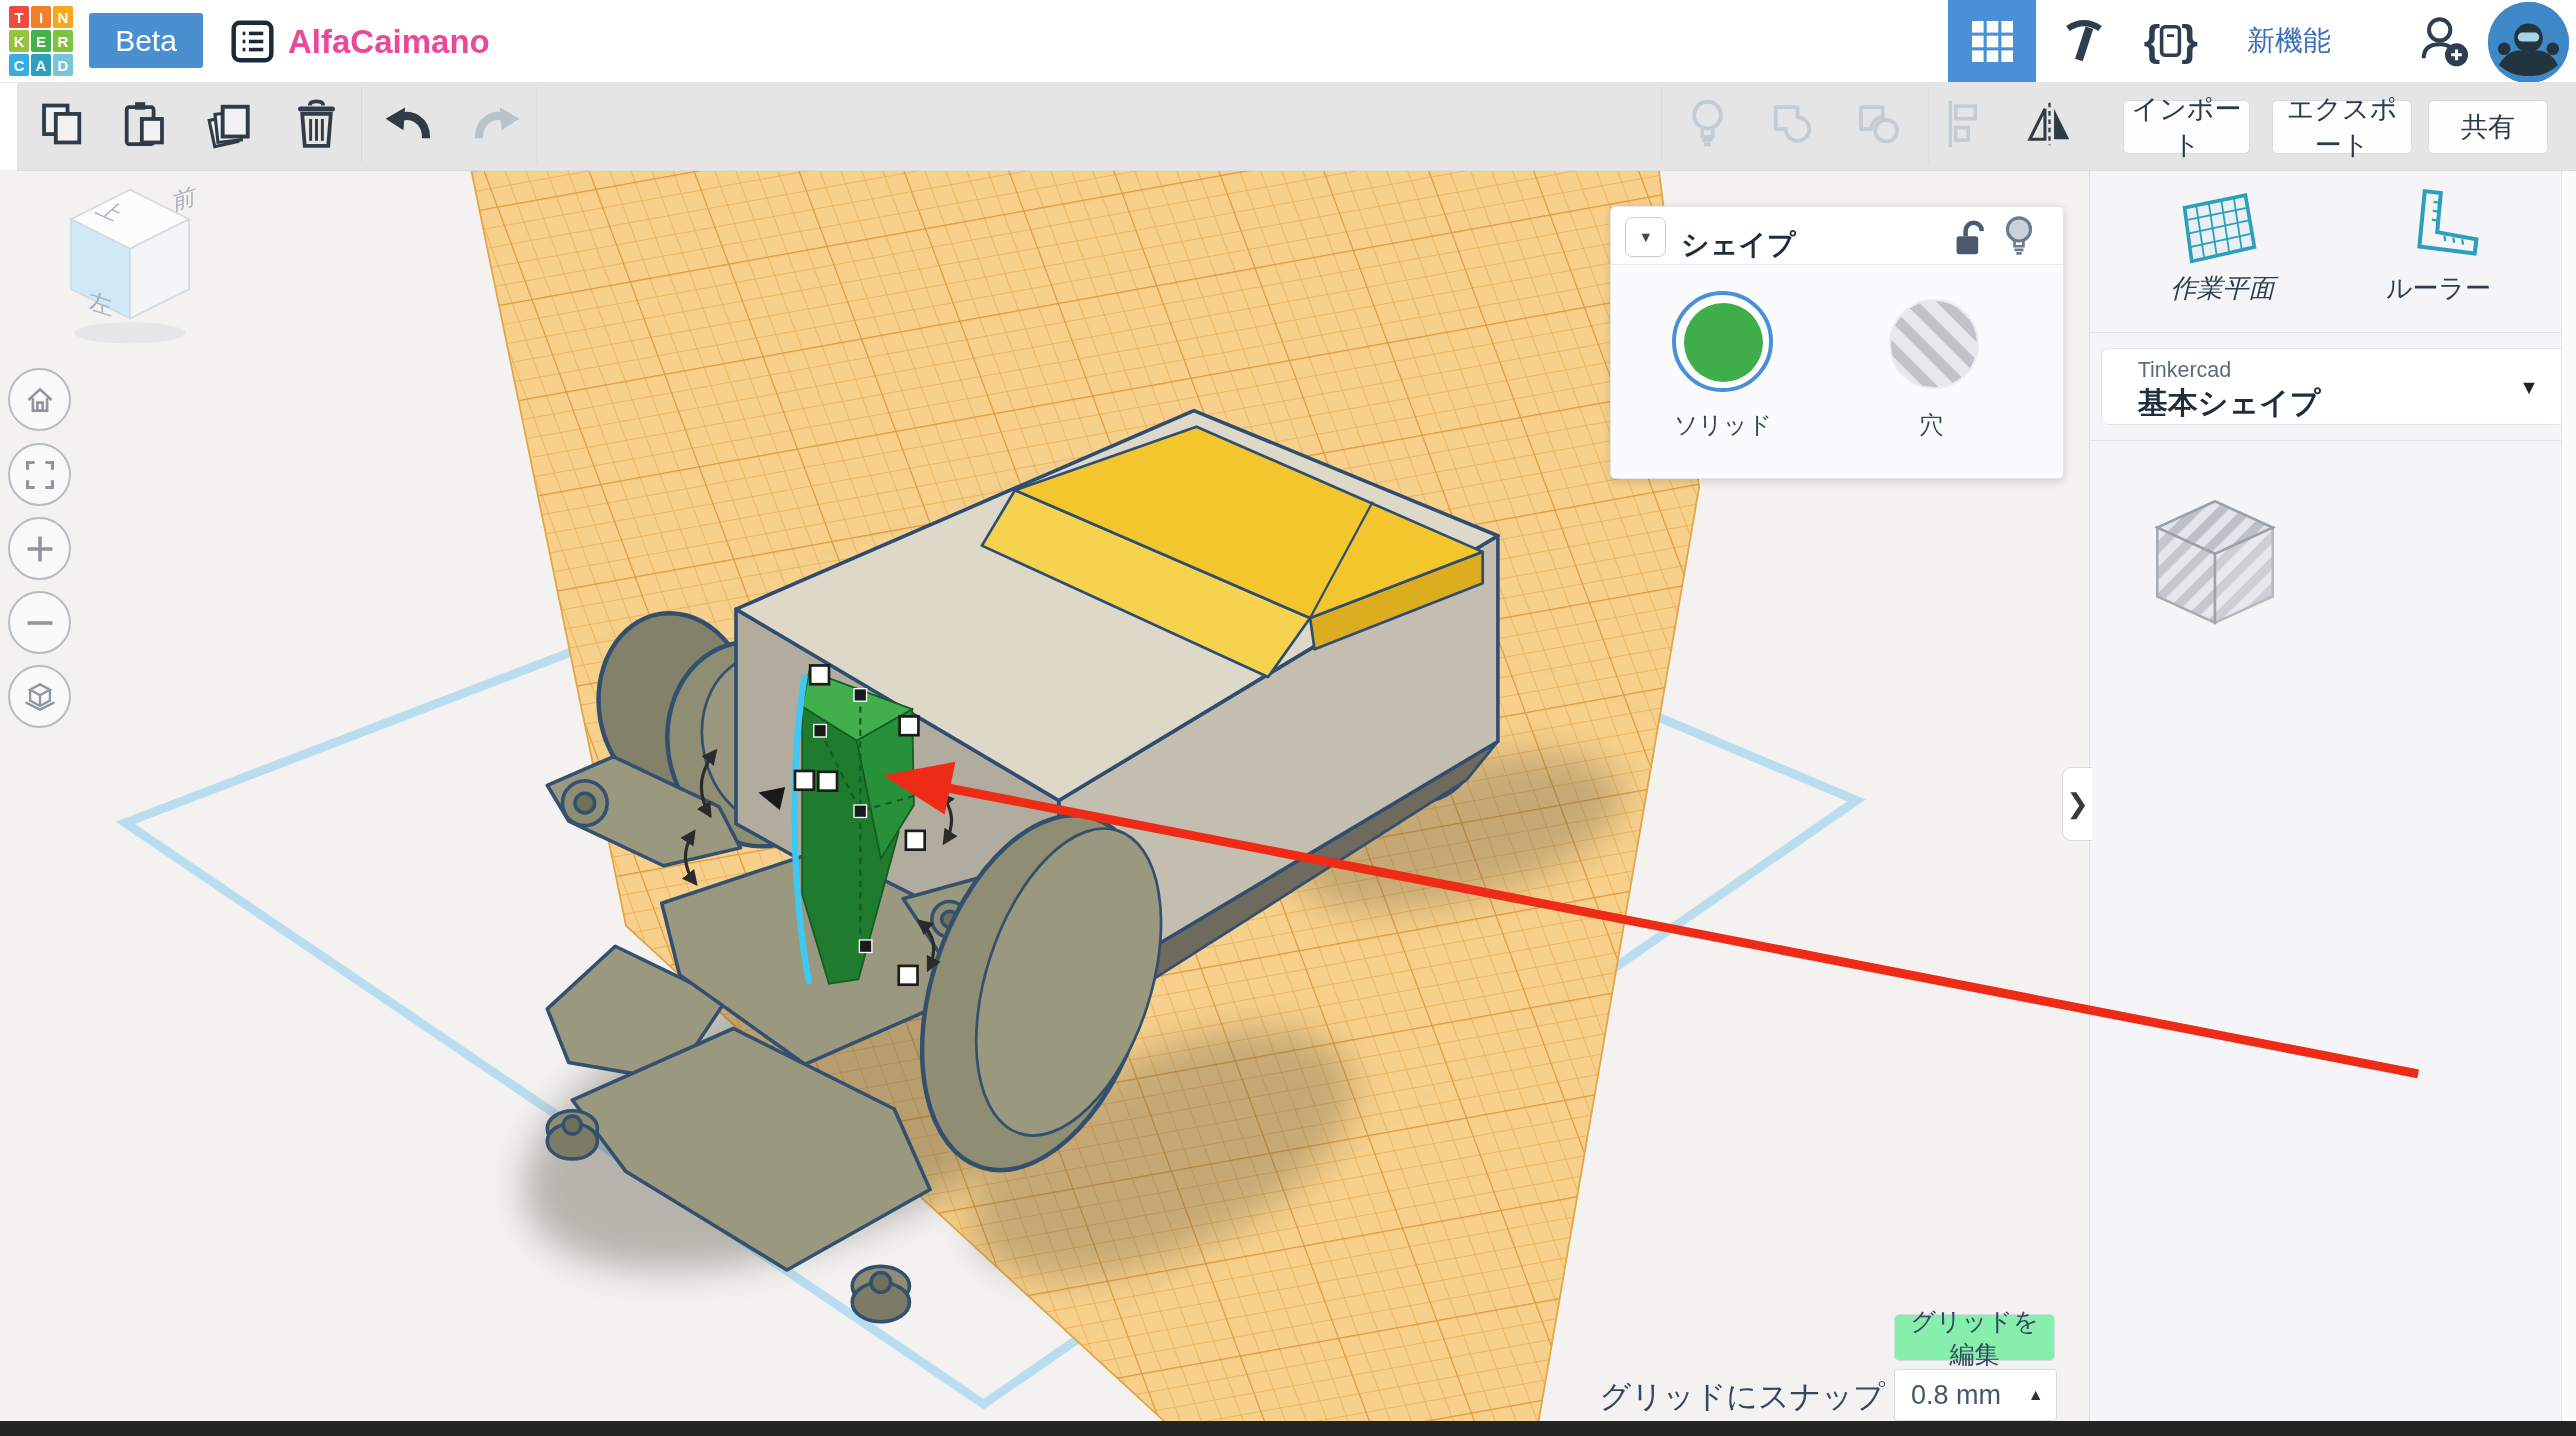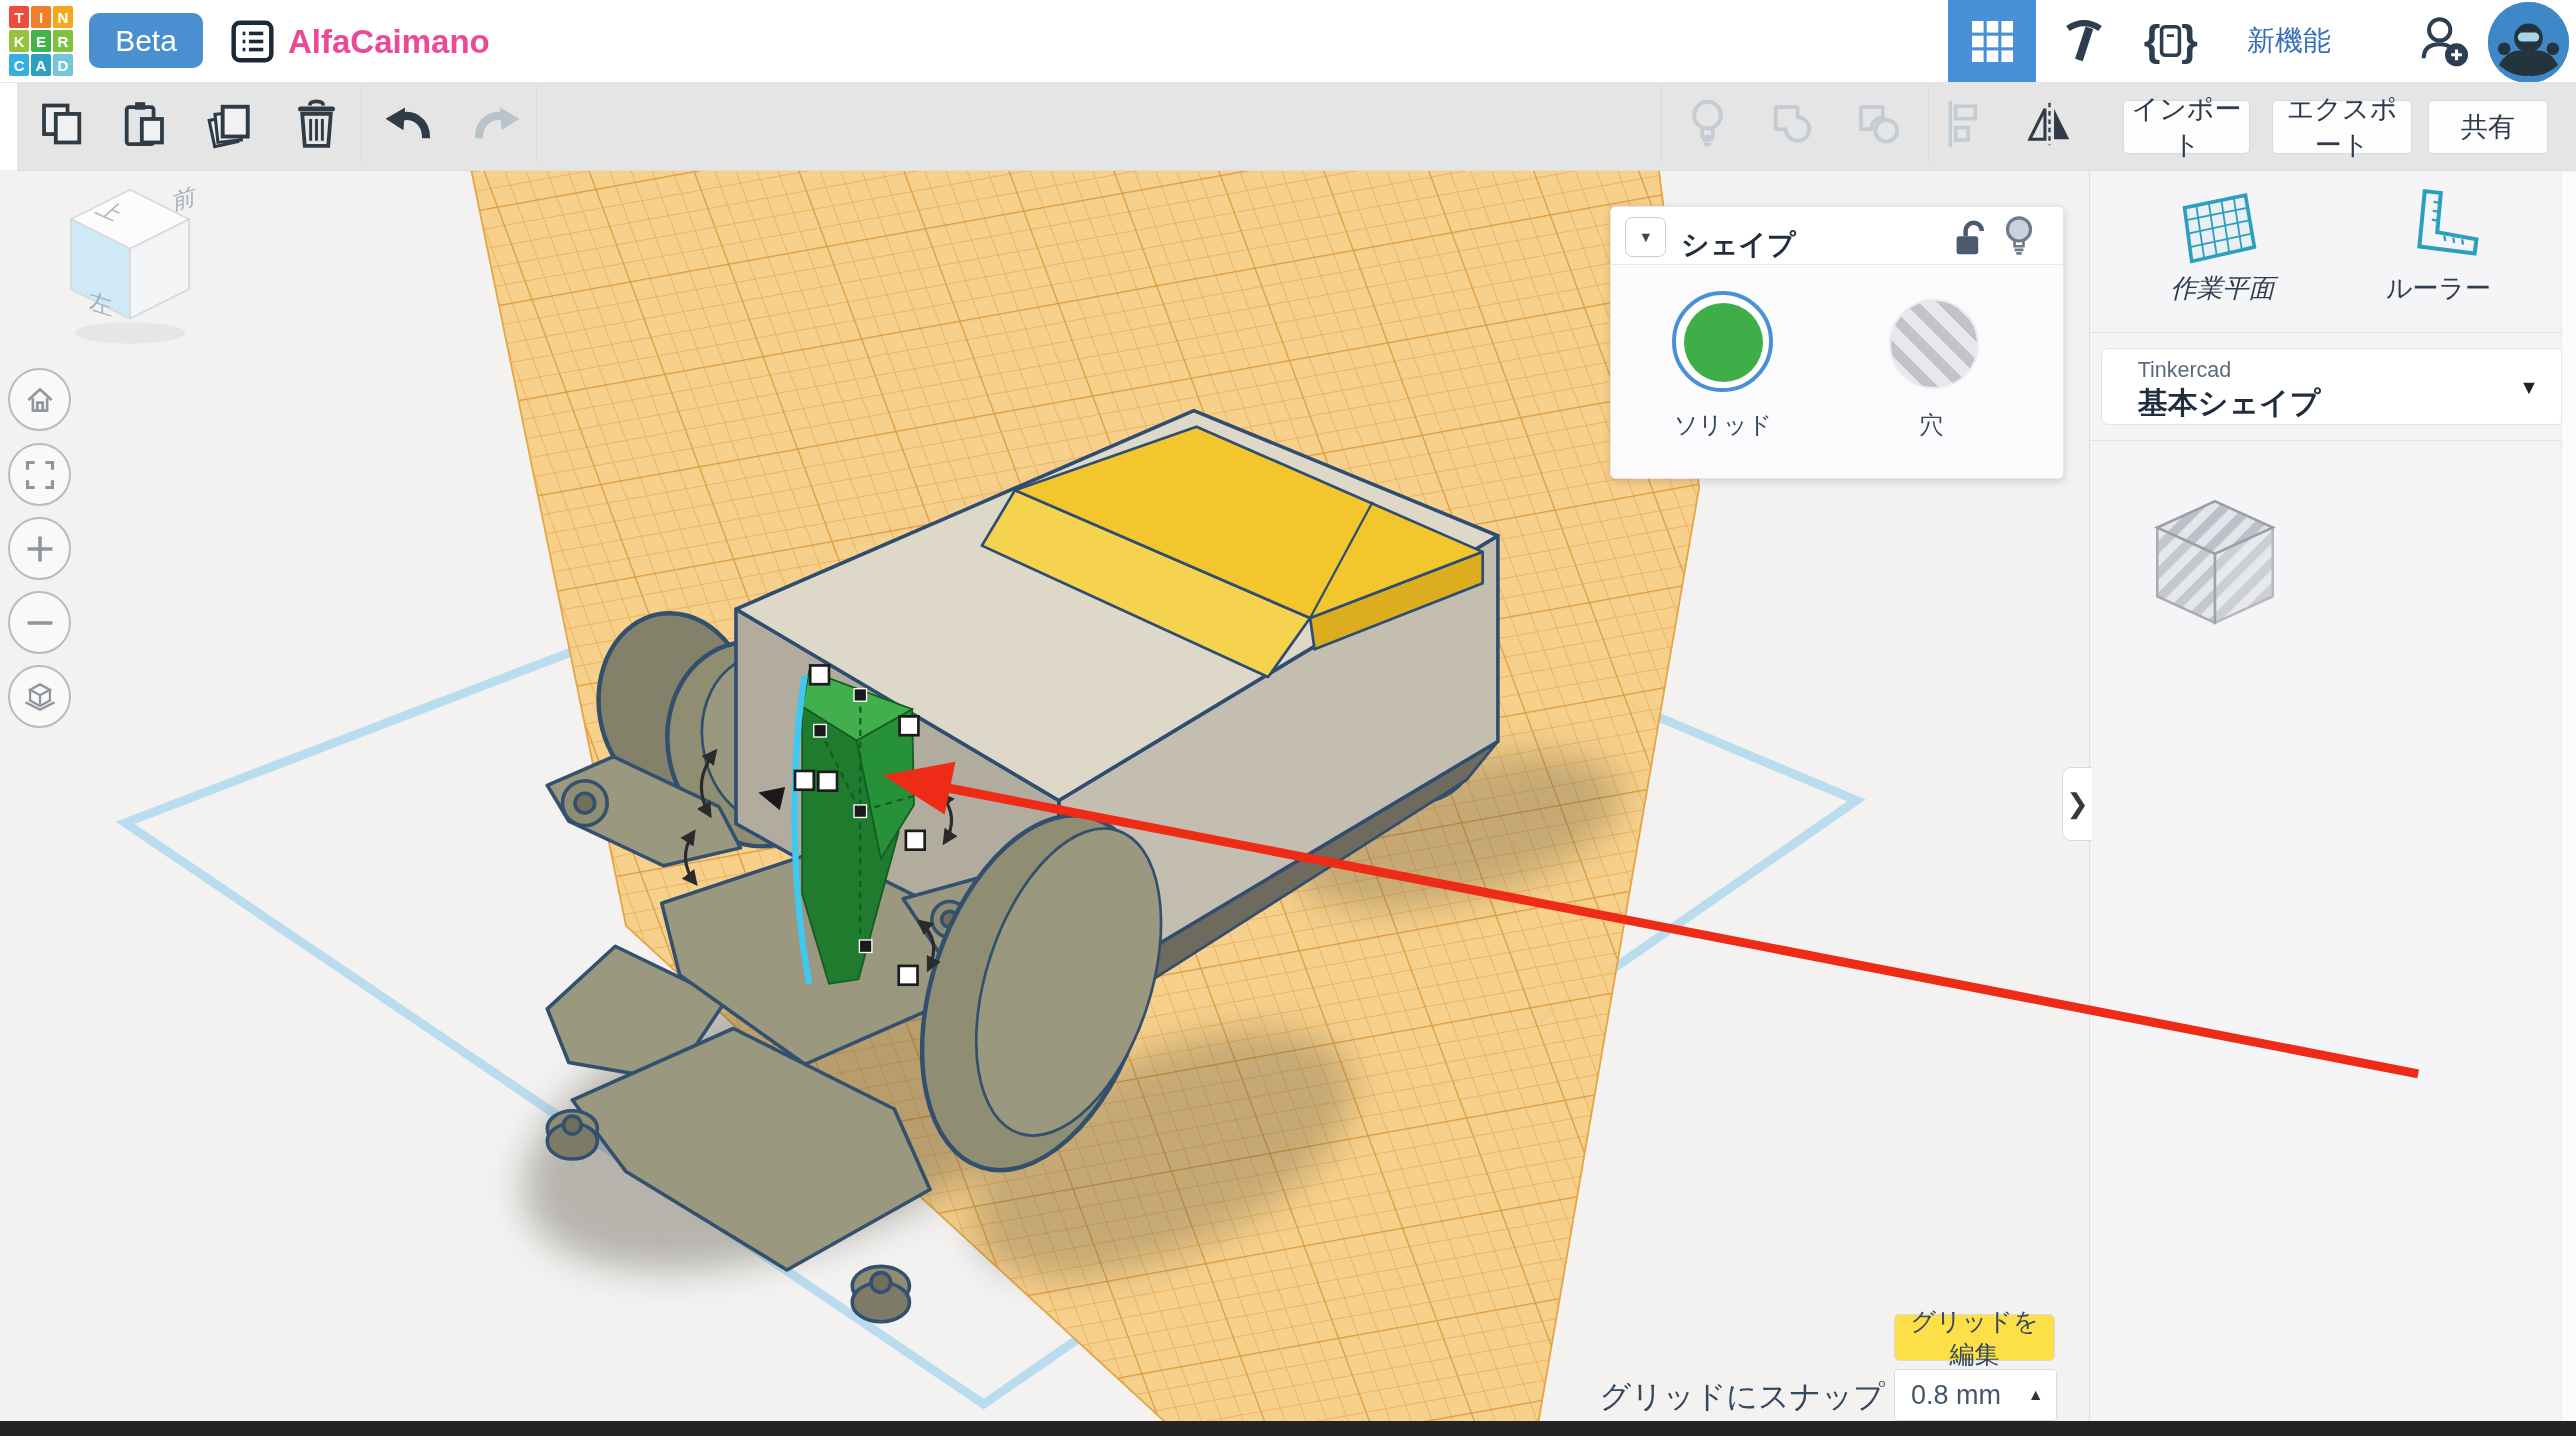--- a/index.html
+++ b/index.html
@@ -3,21 +3,21 @@
 <meta charset="utf-8">
 <style>
   html,body{margin:0;padding:0;}
   body{width:2576px;height:1436px;position:relative;overflow:hidden;background:#fff;
        font-family:"Liberation Sans","DejaVu Sans",sans-serif;color:#1f2d3d;}
   .abs{position:absolute;}
   
   .header{position:absolute;left:0;top:0;width:2576px;height:82px;background:#ffffff;border-bottom:0.9px solid #e8e8ec;z-index:20;}
   .logo-grid{position:absolute;left:9px;top:6.3px;width:64px;height:70px;display:grid;grid-template-columns:repeat(3,1fr);grid-template-rows:repeat(3,1fr);gap:1.8px;}
   .logo-grid span{display:flex;align-items:center;justify-content:center;color:#fff;font-weight:bold;font-size:15px;border-radius:1.8px;}
-  .beta-chip{position:absolute;left:89px;top:13.4px;width:114px;height:55px;background:#4a8fd0;border-radius:10px;color:#fff;
+  .beta-chip{position:absolute;left:89px;top:13.4px;width:114px;height:55px;background:#4a8fd0;border-radius:3px;color:#fff;
              display:flex;align-items:center;justify-content:center;font-size:30px;}
   .doc-title{position:absolute;left:288px;top:23px;font-size:33px;font-weight:bold;color:#ec4899;}
   .saved-status{position:absolute;left:1551px;top:0;width:385px;height:82px;display:flex;align-items:center;justify-content:flex-end;
                 font-size:28px;color:#c7ced8;}
   .hbtn{position:absolute;top:0;height:82px;display:flex;align-items:center;justify-content:center;}
   .grid-btn{left:1948px;width:88px;background:#4a90d9;}
   .newfeat{position:absolute;left:2247px;top:0;height:82px;display:flex;align-items:center;font-size:28px;color:#3a6fb7;}
   .avatar{position:absolute;left:2488px;top:1.8px;width:81px;height:81px;border-radius:50%;background:#3e88c7;overflow:hidden;}
   
   .toolbar{position:absolute;left:0;top:82px;width:2576px;height:88px;background:#e5e5e5;border-bottom:0.9px solid #dcdce0;z-index:20;margin-left:17px;}
@@ -38,21 +38,21 @@
            display:flex;align-items:center;justify-content:center;font-size:14.3px;color:#445;}
   .sp-title{position:absolute;left:70px;top:12.5px;font-size:28px;font-weight:bold;color:#1f2d3d;margin-top:6px;}
   .swatch-label{position:absolute;width:179px;text-align:center;font-size:24px;color:#33475e;top:202px;}
   
   .sidebar{position:absolute;left:2089px;top:170px;width:487px;height:1251px;background:#f5f5f7;border-left:0.9px solid #dddde2;z-index:12;}
   .sb-label{position:absolute;width:233px;text-align:center;font-size:26px;color:#2c3e50;}
   .sb-card{position:absolute;left:10.7px;top:178px;width:462px;height:75px;background:#fff;border:0.9px solid #e2e2e8;border-radius:7.2px;}
   .collapse-tab{position:absolute;left:-28px;top:597px;width:29px;height:72px;background:#fff;border:0.9px solid #d9d9de;border-right:none;
                 border-radius:9px 0 0 9px;display:flex;align-items:center;justify-content:center;font-size:27px;color:#3a3a3a;}
   
-  .grid-edit-btn{position:absolute;left:1894px;top:1314px;width:161px;height:47px;background:#fde047;border:0.9px solid #d7dbe0;border-radius:5.4px;
+  .grid-edit-btn{position:absolute;left:1894px;top:1314px;width:161px;height:47px;background:#86efac;border:0.9px solid #d7dbe0;border-radius:5.4px;
                  font-size:25px;color:#33475e;display:flex;align-items:center;justify-content:center;z-index:10;}
   .snap-label{position:absolute;left:1583px;top:1374px;width:302px;height:45px;display:flex;align-items:center;justify-content:flex-end;
               font-size:31px;color:#33475e;z-index:10;}
   .snap-select{position:absolute;left:1894px;top:1369px;width:161px;height:50px;background:#fff;border:0.9px solid #d7dbe0;border-radius:3.6px;
                display:flex;align-items:center;font-size:27px;color:#44566b;z-index:10;}
   .bottom-bar{position:absolute;left:0;top:1421px;width:2576px;height:15px;background:#242424;z-index:40;}
   .arrow-overlay{position:absolute;left:0;top:0;width:2576px;height:1436px;z-index:45;pointer-events:none;}
 </style>
 </head>
 <body>

